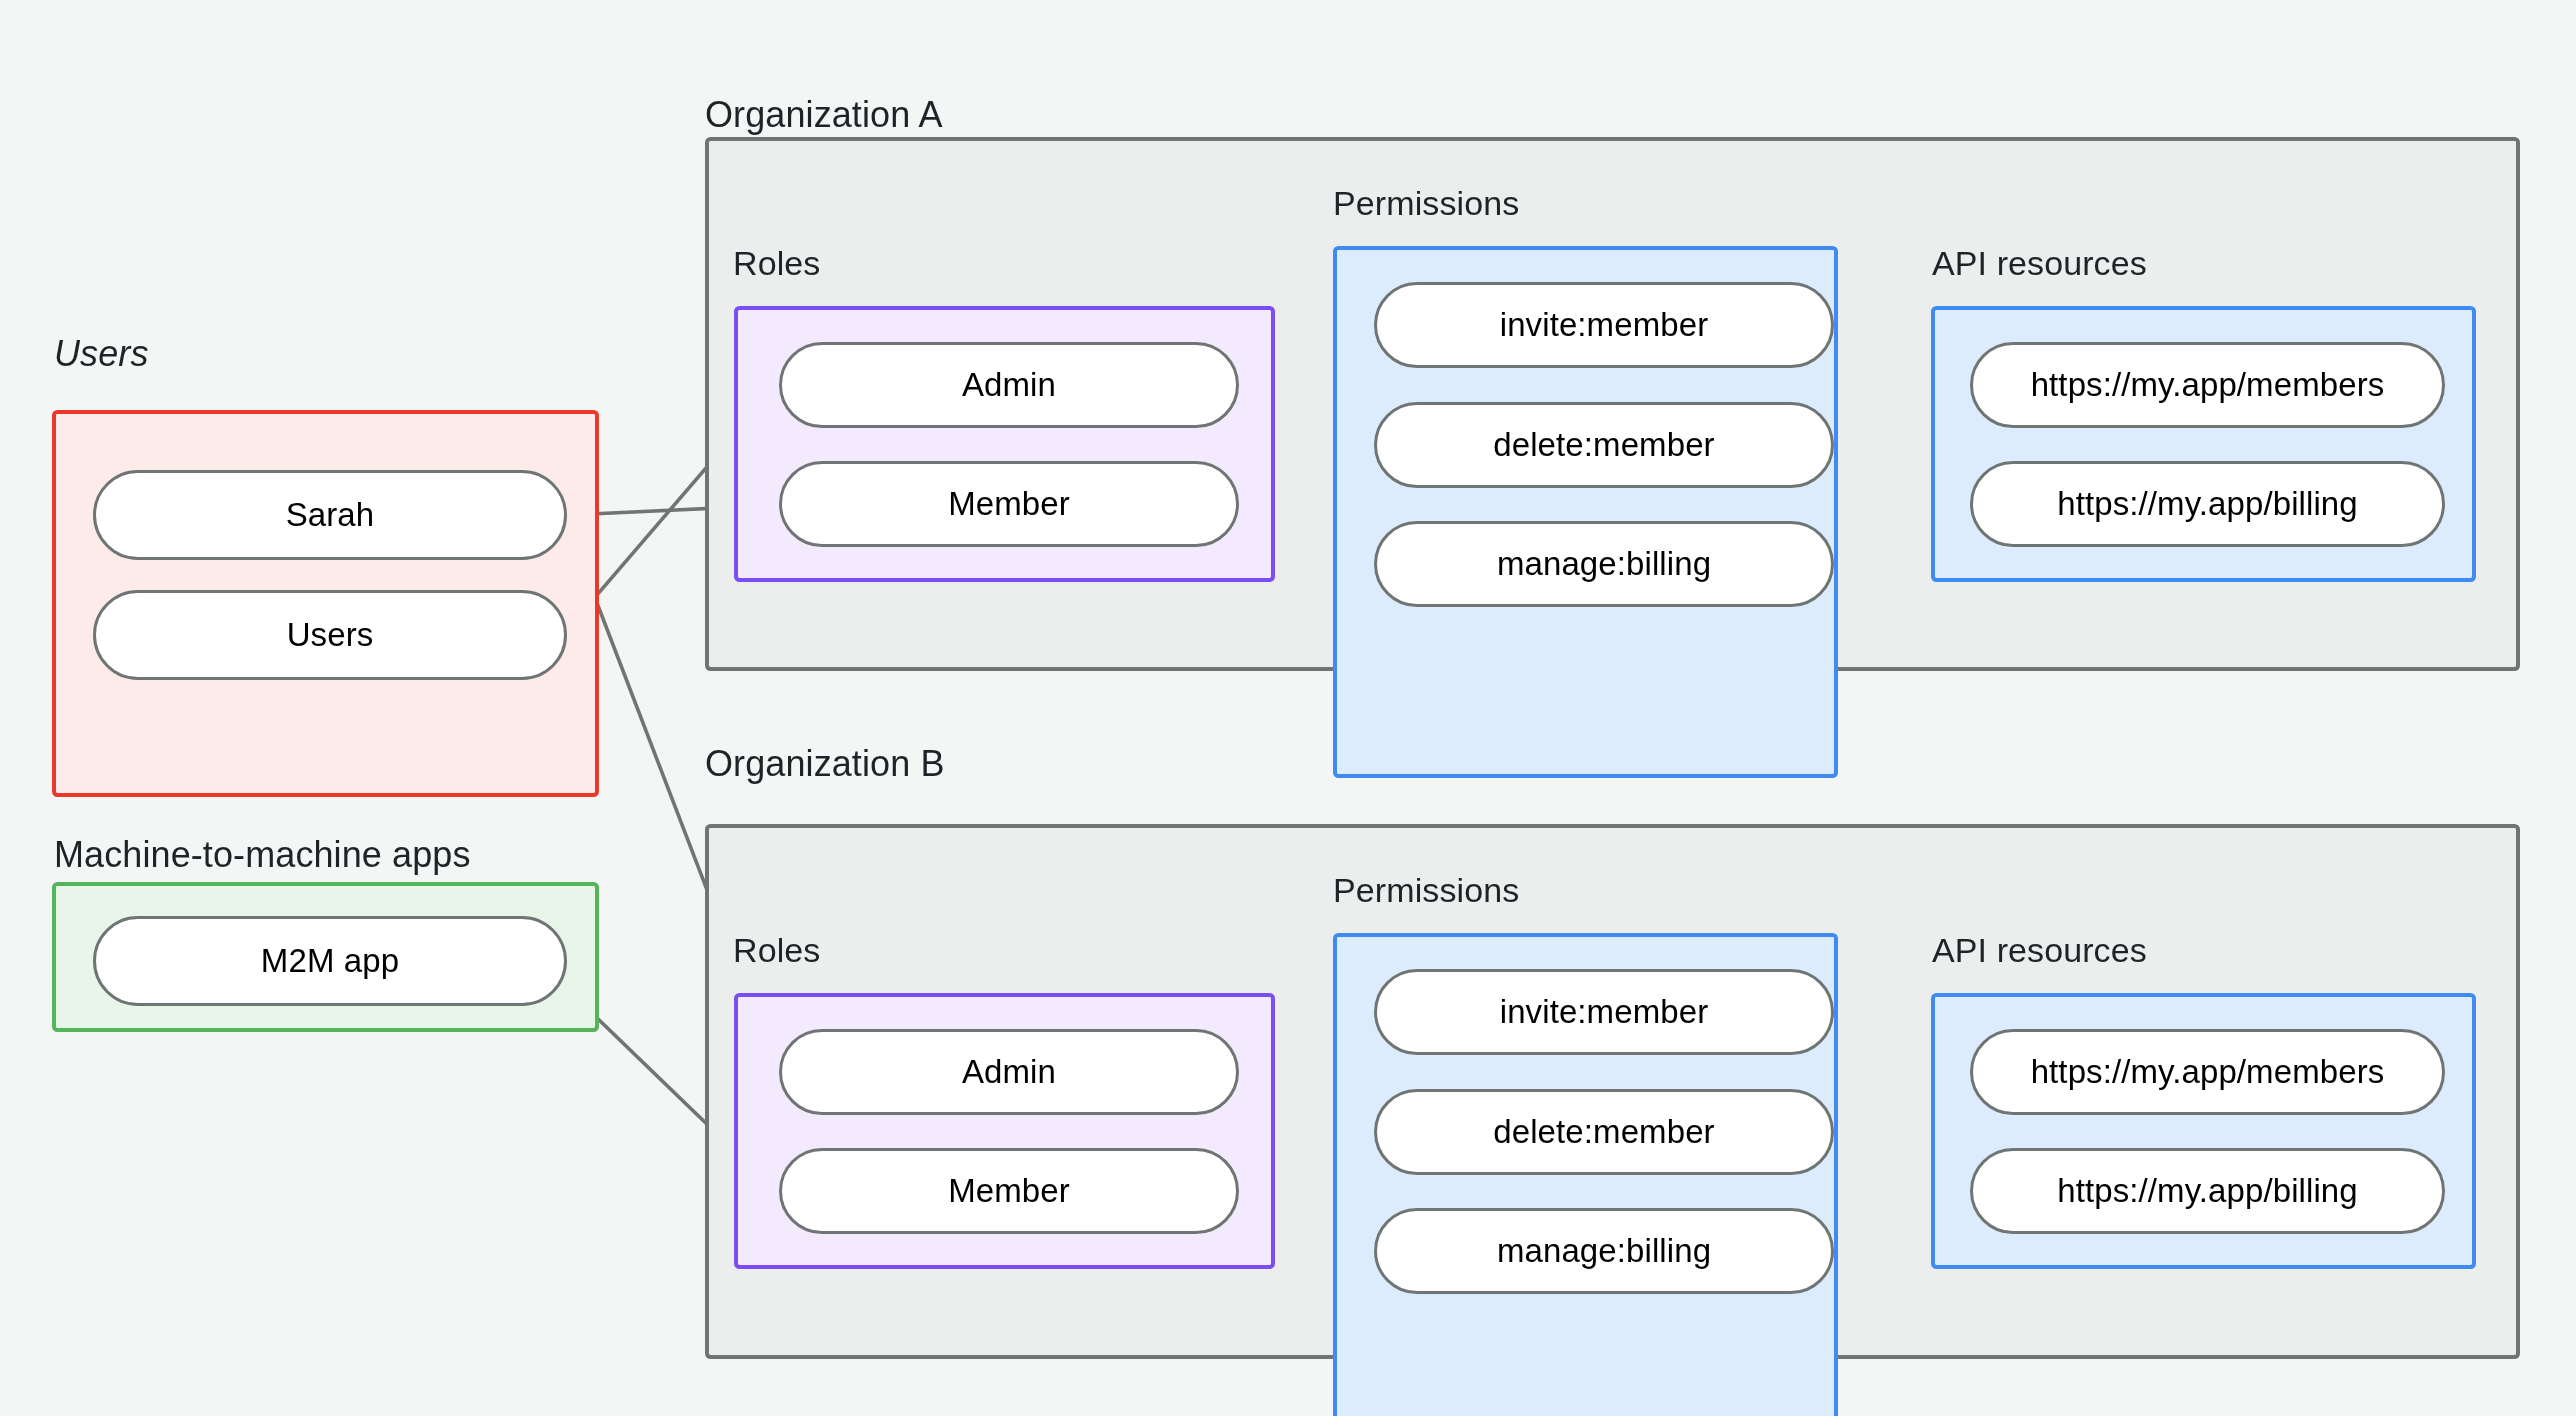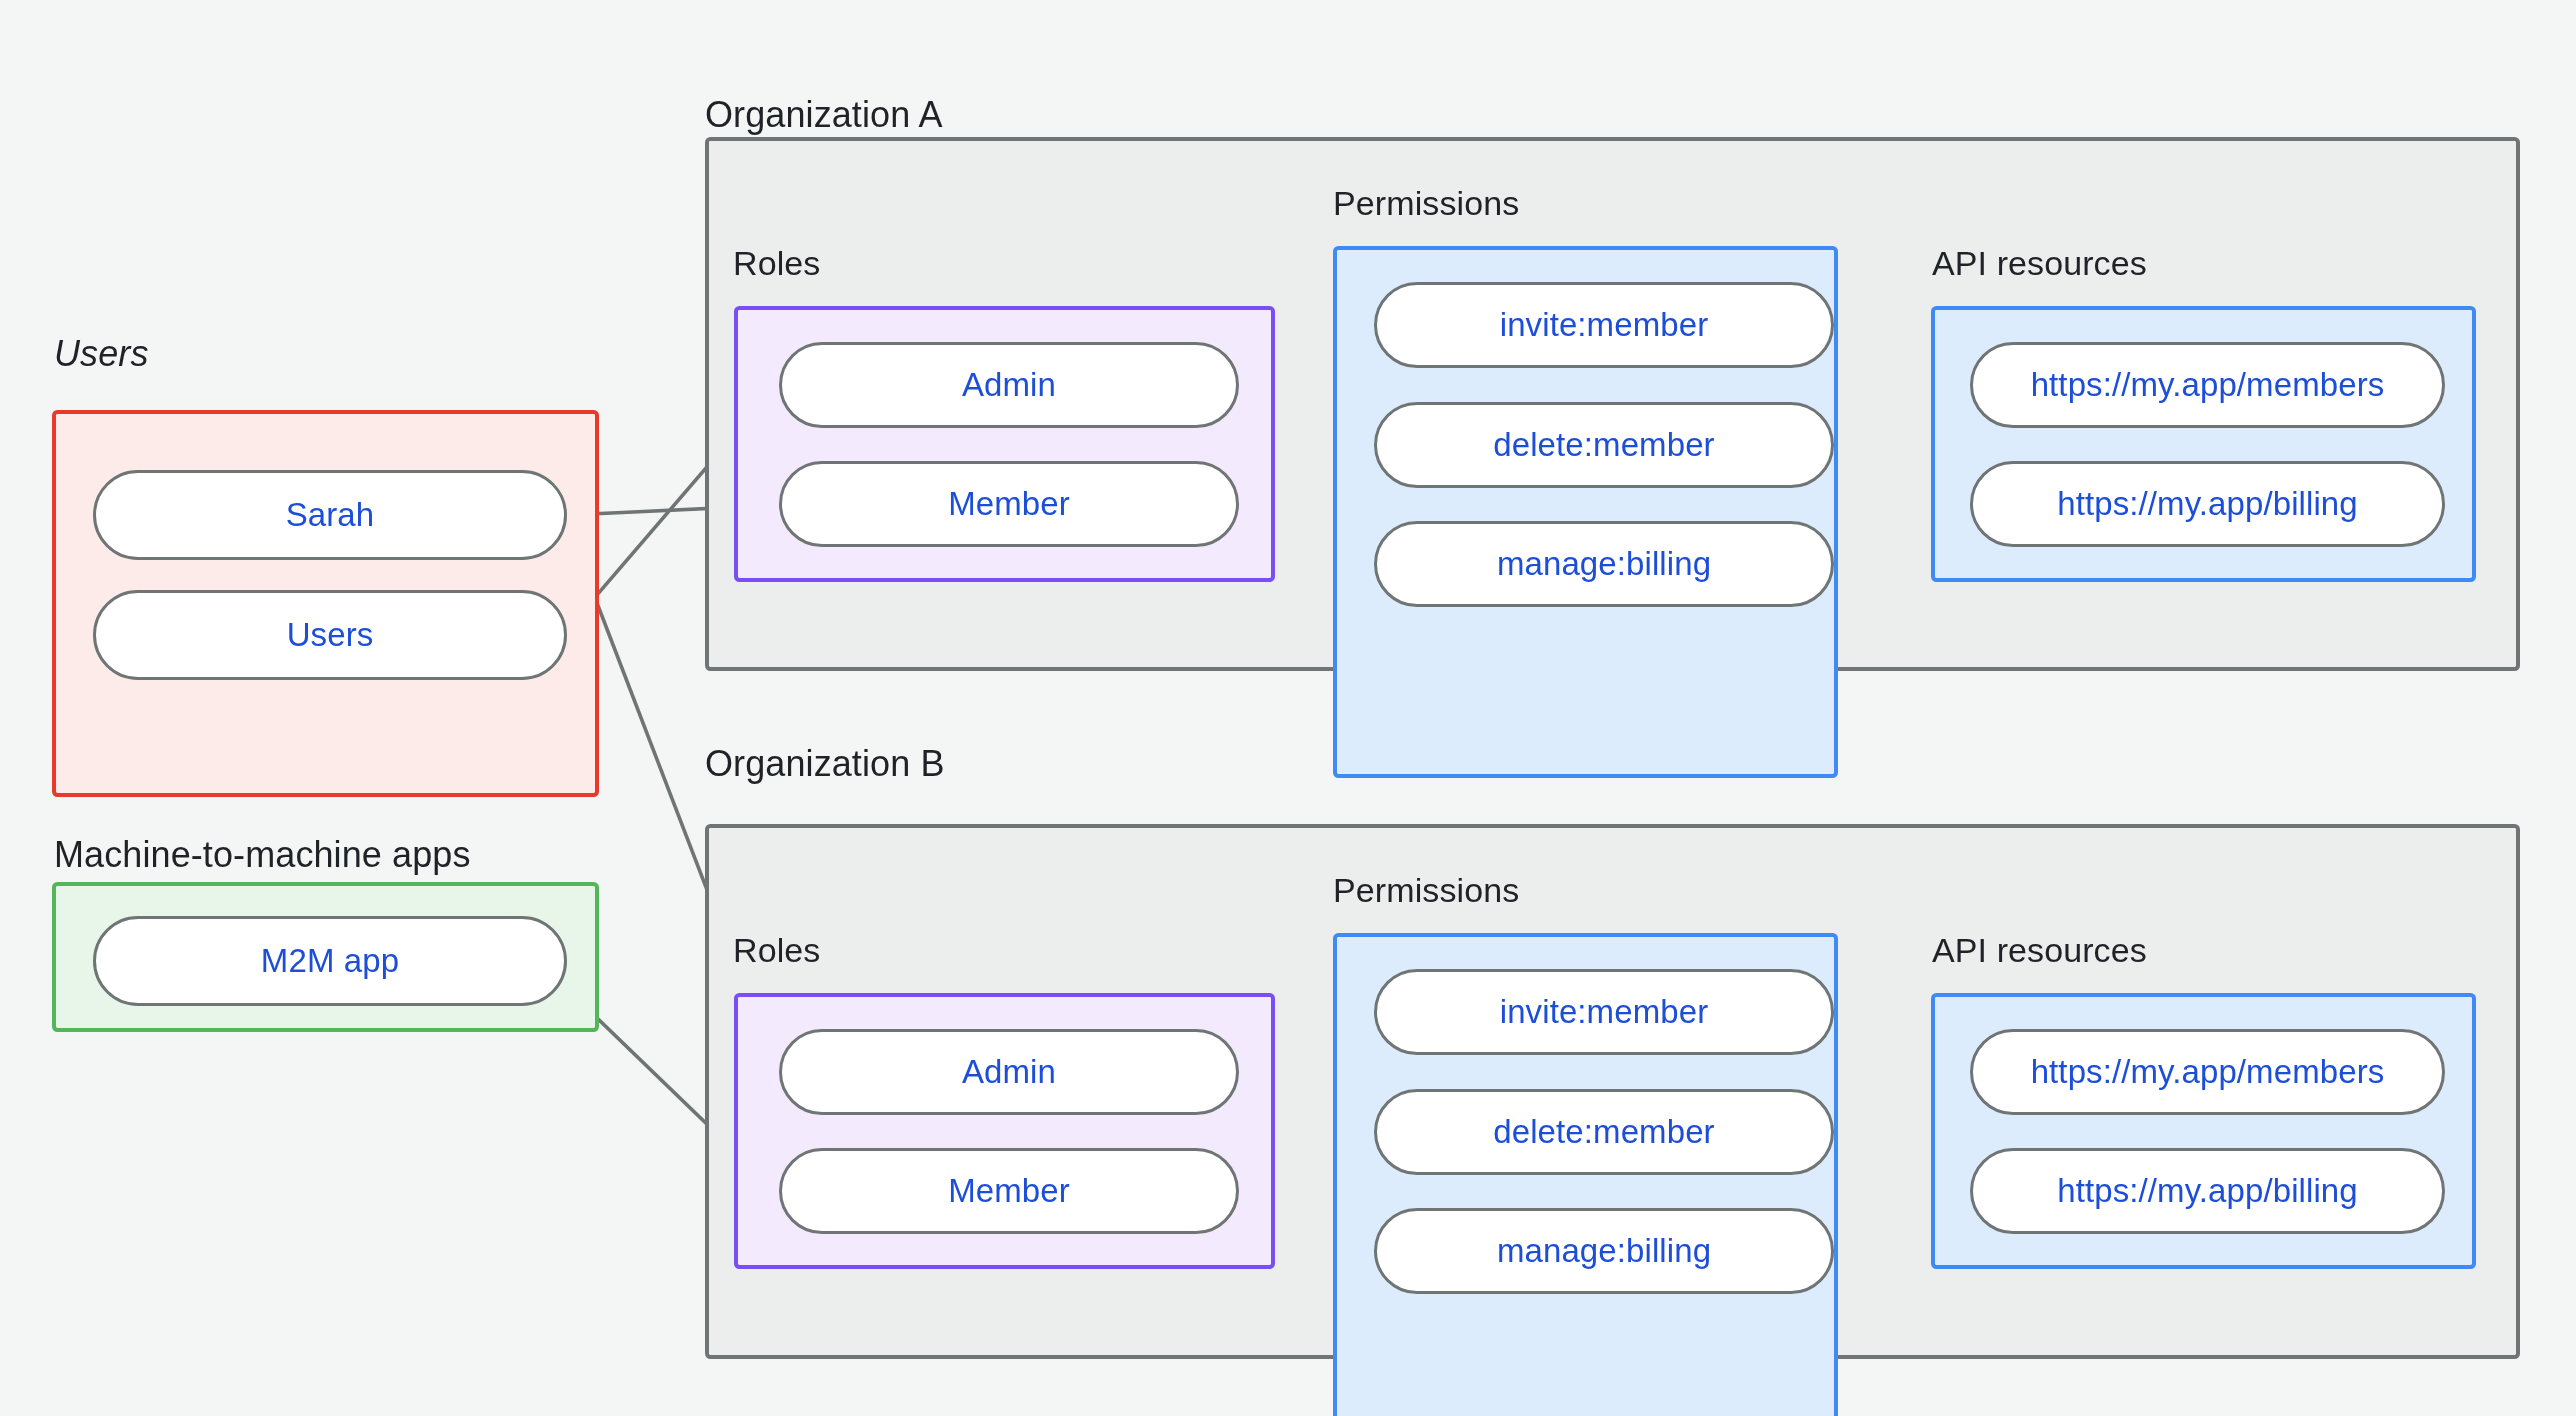--- a/index.html
+++ b/index.html
@@ -53,21 +53,21 @@
   
   .pill {
     position: absolute;
     box-sizing: border-box;
     background: #ffffff;
     border: 3.6px solid #6f7574;
     border-radius: 900px;
     display: flex;
     align-items: center;
     justify-content: center;
-    color: #1d4ed8;
+    color: #000000;
     font-size: 33px;
     white-space: nowrap;
     letter-spacing: 0.1px;
   }
   
   #edges {
     position: absolute;
     left: 0;
     top: 0;
     width: 2576px;

